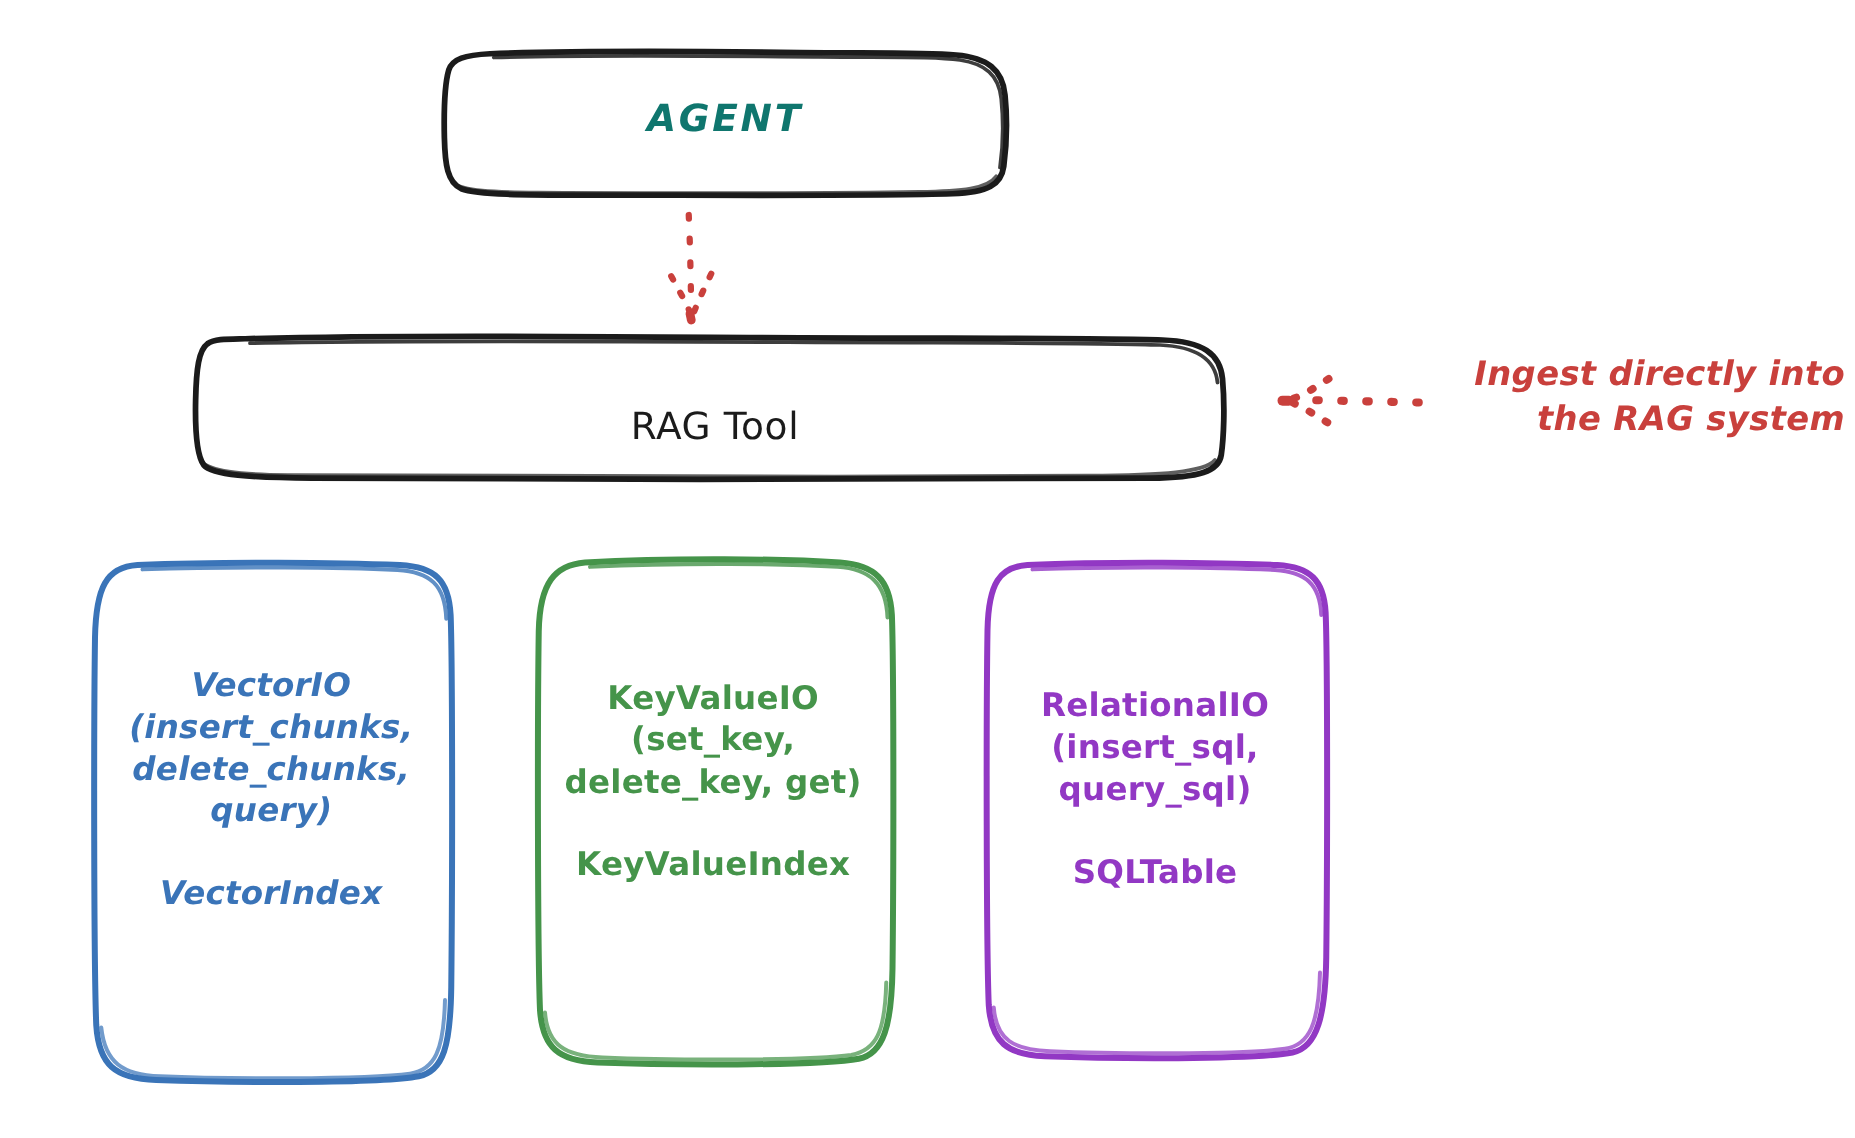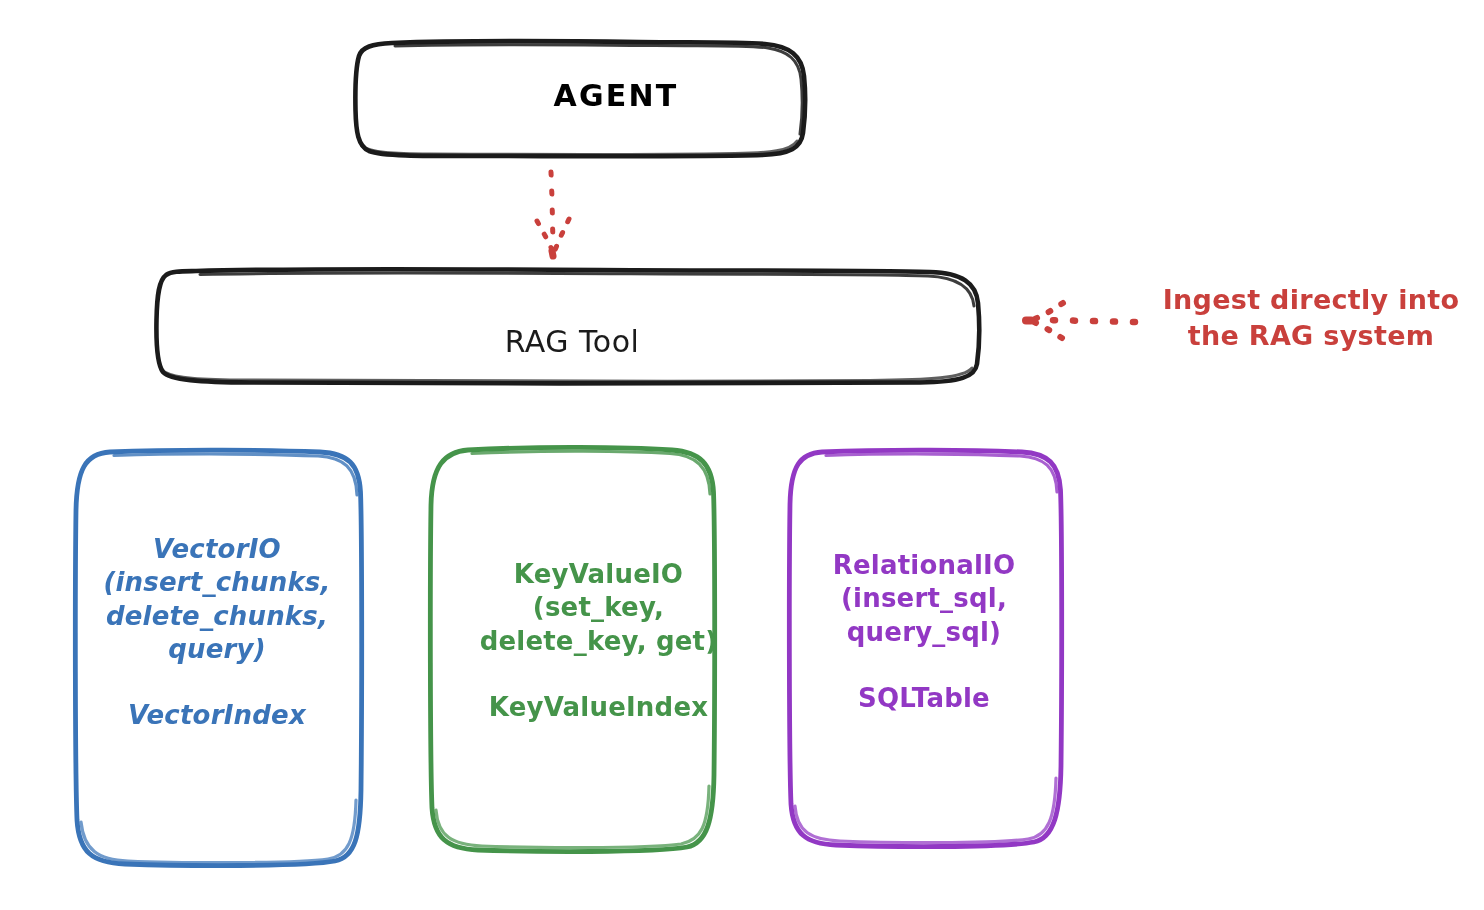--- a/index.html
+++ b/index.html
@@ -33,24 +33,24 @@
     user-select: none;
   }
 
   
   #agent-box-label {
     left: 355px;
     top: 77px;
     width: 450px;
     font-size: 30px;
     letter-spacing: 2.2px;
+    font-style: italic;
     font-weight: 600;
-    color: #000000;
+    color: #0f766e;
     font-family: "DejaVu Sans", sans-serif;
-    padding-left: 36px;
   }
 
   
   #rag-tool-box-label {
     left: 157px;
     top: 323px;
     width: 830px;
     font-size: 30px;
     color: #1b1b1b;
     font-weight: 500;
@@ -65,43 +65,43 @@
   }
   #vector-io-box-label {
     left: 72px;
     top: 533px;
     width: 290px;
     color: #3a74b8;
     font-style: italic;
   }
   #key-value-io-box-label {
     left: 428px;
-    top: 558px;
+    top: 543px;
     width: 285px;
     color: #45944a;
-    padding-left: 28px;
   }
   #relational-io-box-label {
     left: 788px;
     top: 549px;
     width: 272px;
     color: #9238c4;
   }
 
   
   #ingest-annotation-label {
     position: absolute;
     left: 1146px;
     top: 282px;
     width: 330px;
     font-size: 27px;
     line-height: 1.35;
     color: #c9403c;
     font-weight: 600;
-    text-align: center;
+    font-style: italic;
+    text-align: right;
     white-space: pre-line;
     letter-spacing: 0.3px;
     user-select: none;
   }
 </style>
 </head>
 <body>
 
 <svg id="diagram-canvas" viewBox="0 0 1484 910" xmlns="http://www.w3.org/2000/svg">
 

